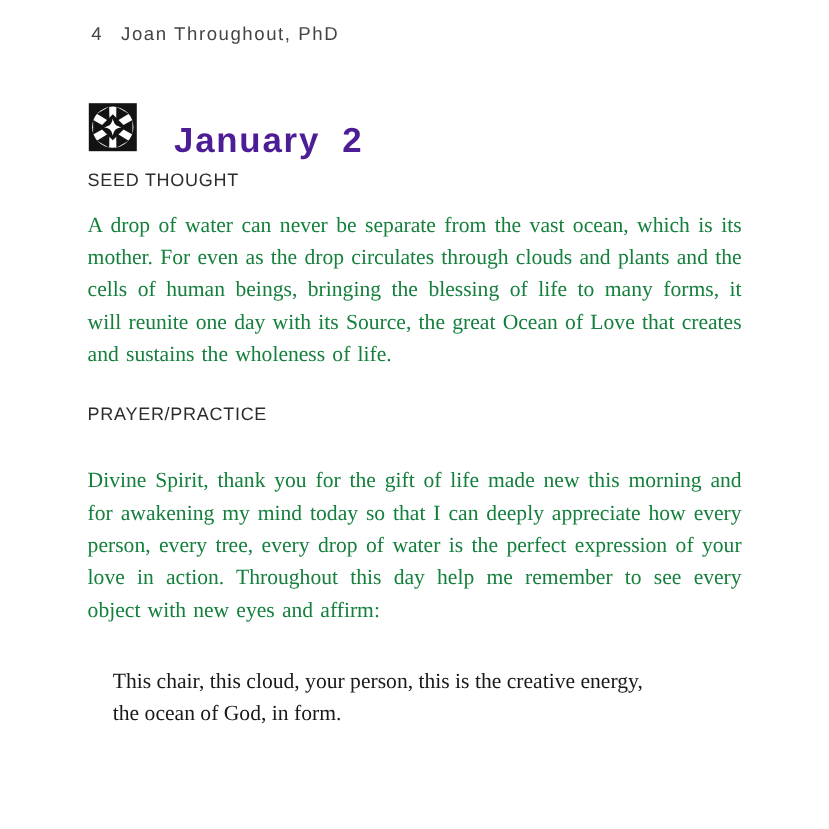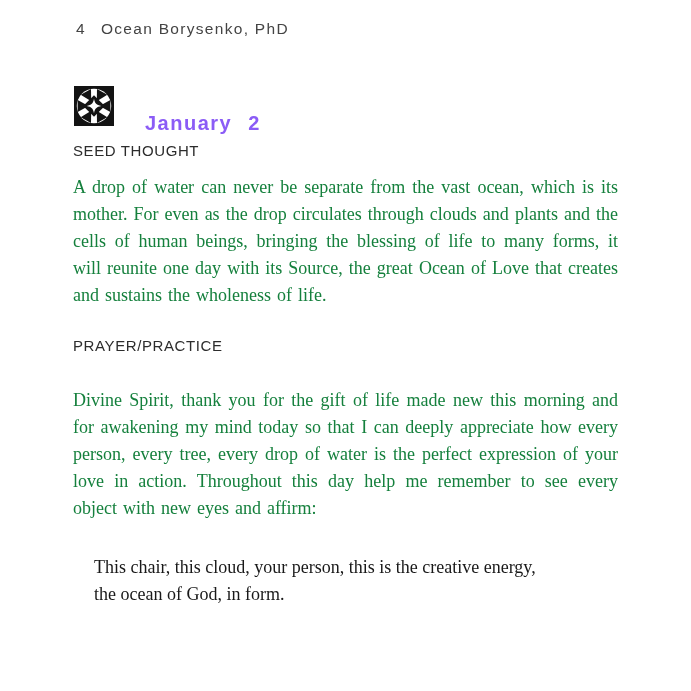--- a/index.html
+++ b/index.html
@@ -44,24 +44,24 @@
   .ornament {
     width: 42px;
     height: 42px;
     flex: 0 0 auto;
     display: block;
   }
   .entry-title {
     margin: 0 0 -6px 30px;
     font-family: "Liberation Sans", sans-serif;
     font-weight: bold;
-    font-size: 20px;
+    font-size: 29px;
     letter-spacing: 1.5px;
     word-spacing: 9px;
-    color: #8b5cf6;
+    color: #4c1d95;
     line-height: 1;
     white-space: nowrap;
   }
 
   
   .section-heading {
     position: absolute;
     left: 73px;
     margin: 0;
     font-family: "Liberation Sans", sans-serif;
@@ -112,21 +112,21 @@
     color: #191919;
     white-space: nowrap;
   }
 </style>
 </head>
 <body>
 
 <div class="page">
 
   <div class="running-header">
-    <span class="page-num">4</span><span>Ocean Borysenko, PhD</span>
+    <span class="page-num">4</span><span>Joan Throughout, PhD</span>
   </div>
 
   <div class="title-row">
     <span class="ornament">
       <svg width="42" height="42" viewBox="0 0 42 42" xmlns="http://www.w3.org/2000/svg">
         <rect x="1" y="1" width="40" height="40" fill="#131313"></rect>
         <circle cx="21" cy="21" r="17.2" fill="#ffffff"></circle>
         <polygon points="24.0,3.9 34.3,9.8 23.8,16.2" fill="#131313"></polygon>
         <polygon points="37.4,15.0 37.4,27.0 26.5,21.0" fill="#131313"></polygon>
         <polygon points="34.3,32.2 24.0,38.1 23.8,25.8" fill="#131313"></polygon>

